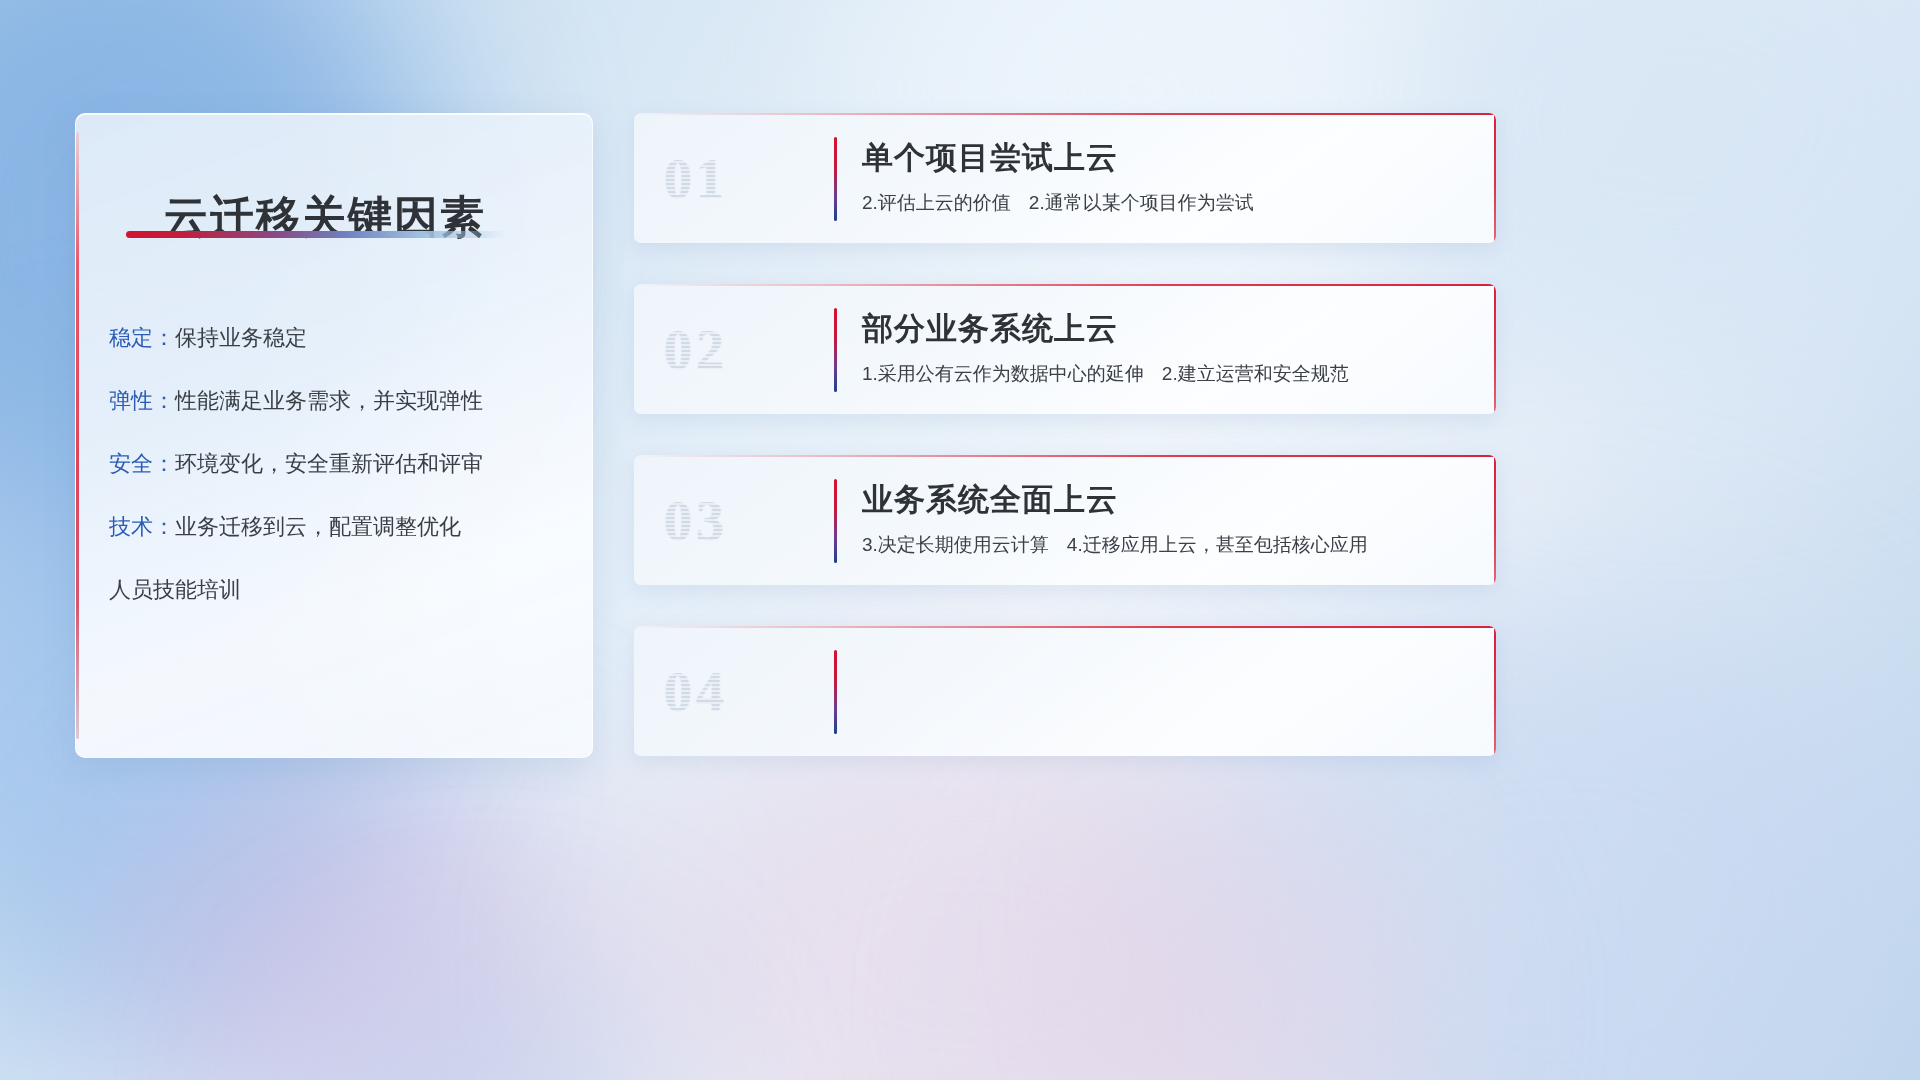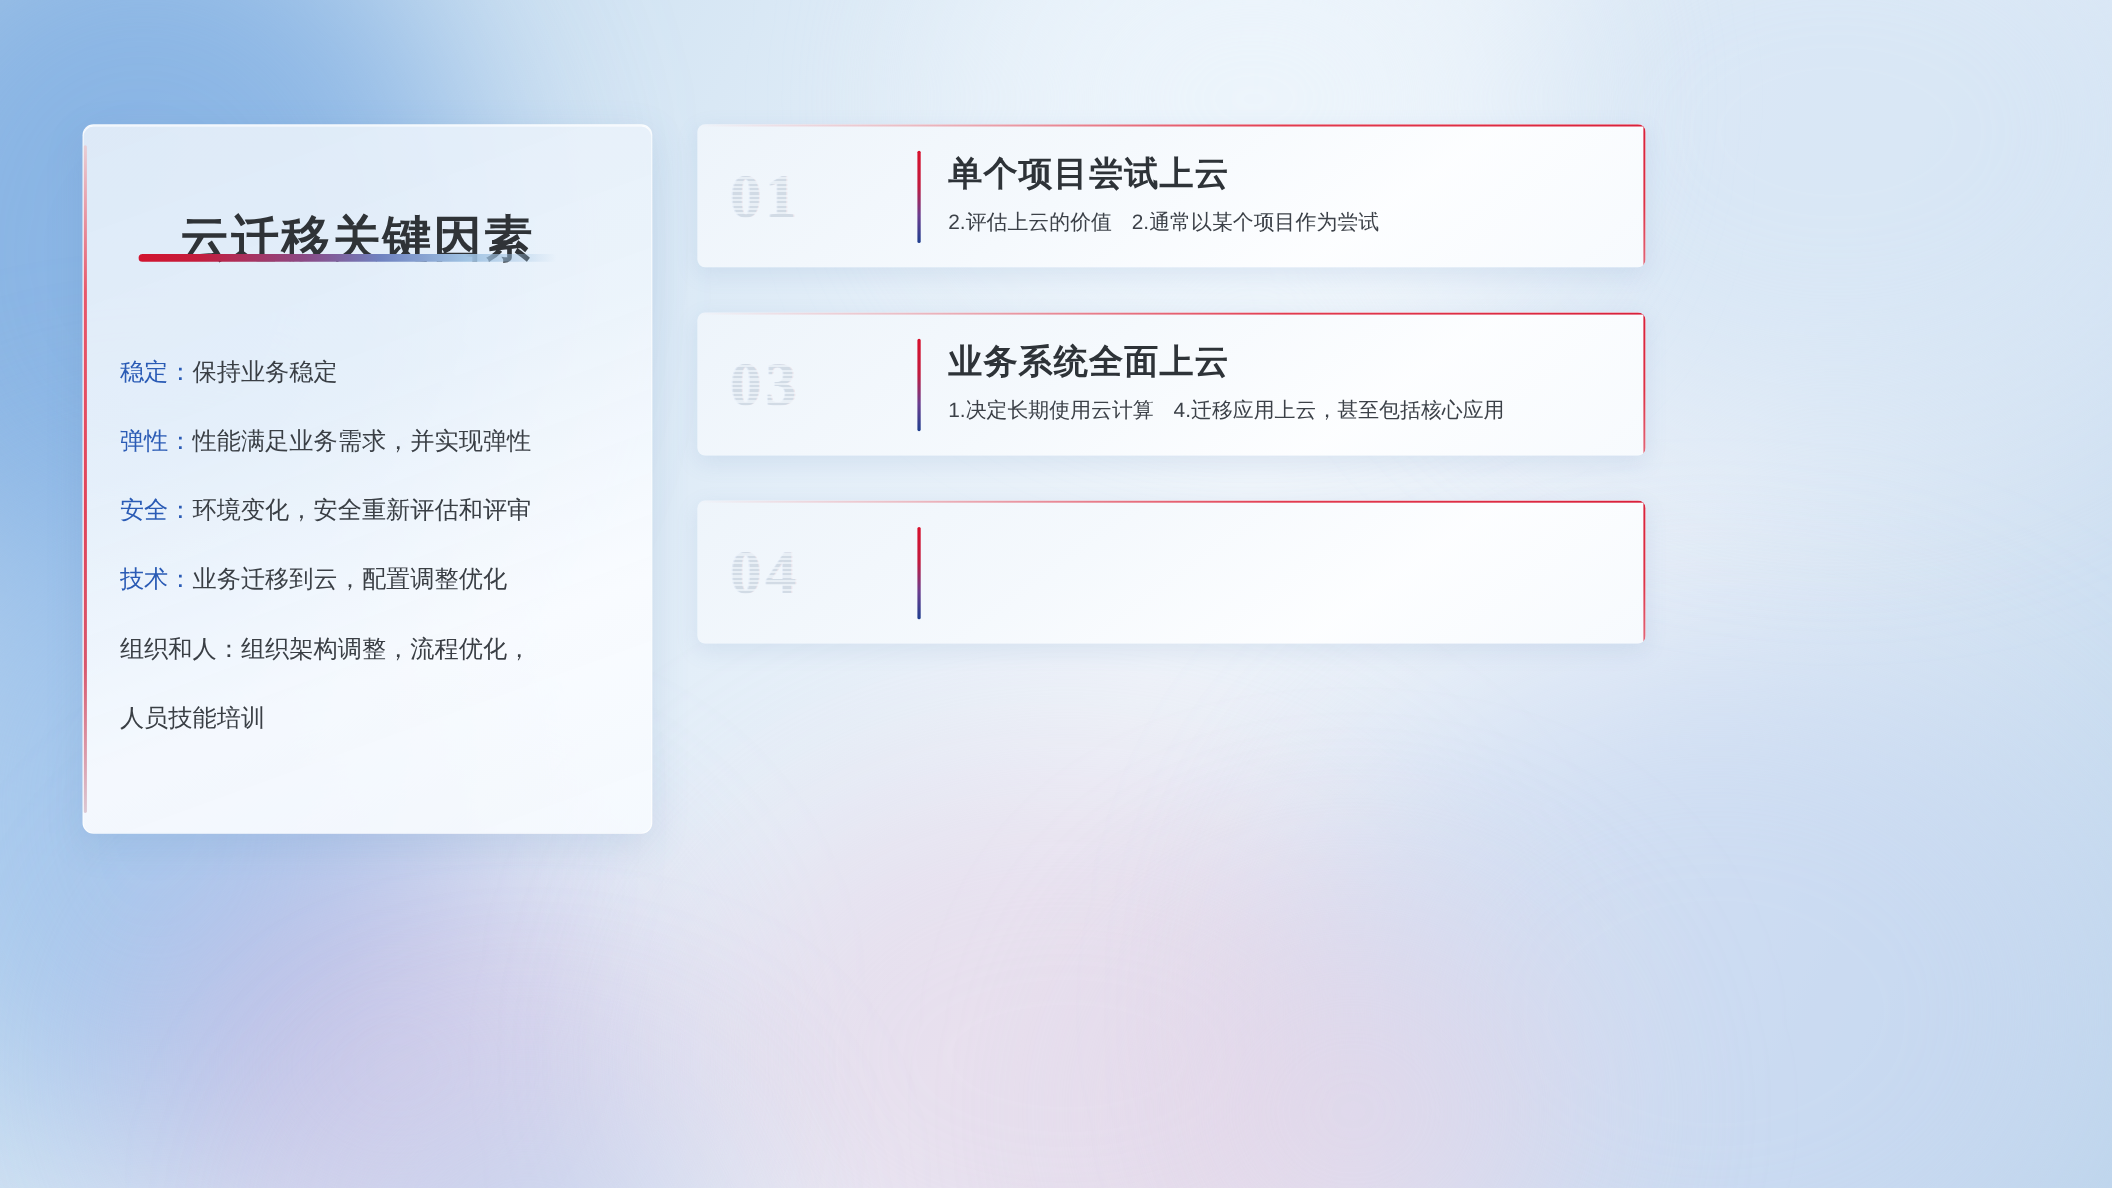--- a/index.html
+++ b/index.html
@@ -119,49 +119,56 @@
     <div class="factor-row">
       <span class="factor-key">弹性：</span><span class="factor-val">性能满足业务需求，并实现弹性</span>
     </div>
     <div class="factor-row">
       <span class="factor-key">安全：</span><span class="factor-val">环境变化，安全重新评估和评审</span>
     </div>
     <div class="factor-row">
       <span class="factor-key">技术：</span><span class="factor-val">业务迁移到云，配置调整优化</span>
     </div>
     <div class="factor-row">
-      <span class="factor-key plain">组织和人：</span><span class="factor-val">组织架构调整，流程优化，</span>
-    </div>
-    <div class="factor-row">
       <span class="factor-val">人员技能培训</span>
     </div>
   </div>
 </section>
 
 <section class="cards">
 
   <article class="card">
     <div class="card-num">01</div>
     <div class="card-divider"></div>
     <div class="card-body">
       <div class="card-title">单个项目尝试上云</div>
       <div class="card-desc">
         <span>2.评估上云的价值</span><span class="gap"></span><span>2.通常以某个项目作为尝试</span>
       </div>
     </div>
   </article>
 
+  <article class="card">
+    <div class="card-num">02</div>
+    <div class="card-divider"></div>
+    <div class="card-body">
+      <div class="card-title">部分业务系统上云</div>
+      <div class="card-desc">
+        <span>1.采用公有云作为数据中心的延伸</span><span class="gap"></span><span>2.建立运营和安全规范</span>
+      </div>
+    </div>
+  </article>
 
   <article class="card">
     <div class="card-num">03</div>
     <div class="card-divider"></div>
     <div class="card-body">
       <div class="card-title">业务系统全面上云</div>
       <div class="card-desc">
-        <span>1.决定长期使用云计算</span><span class="gap"></span><span>4.迁移应用上云，甚至包括核心应用</span>
+        <span>3.决定长期使用云计算</span><span class="gap"></span><span>4.迁移应用上云，甚至包括核心应用</span>
       </div>
     </div>
   </article>
 
   <article class="card">
     <div class="card-num">04</div>
     <div class="card-divider"></div>
   </article>
 
 </section>

